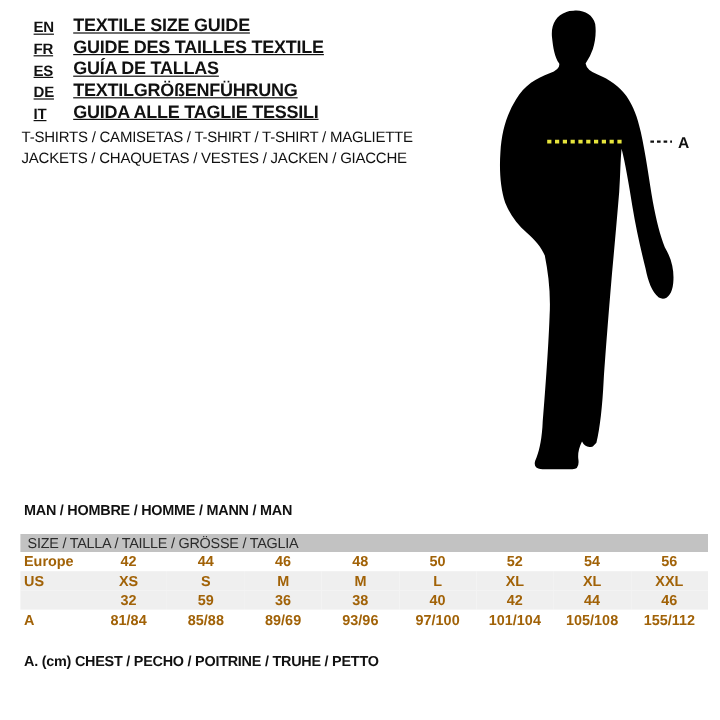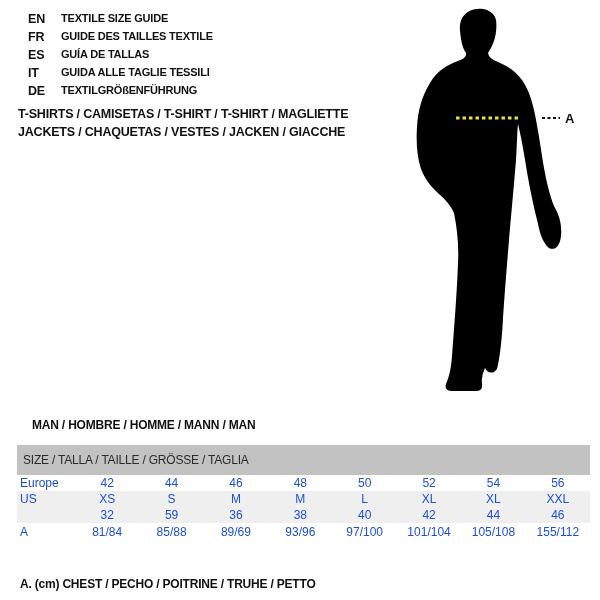--- a/index.html
+++ b/index.html
@@ -2,69 +2,69 @@
 <html><head>
 <meta charset="utf-8">
 <style>
   html,body{margin:0;padding:0;background:#fff;}
   .canvas{
     position:relative;width:600px;height:600px;background:#ffffff;
     font-family:"Liberation Sans",sans-serif;color:#111;overflow:hidden;
   }
   
   .lang-list{position:absolute;left:28px;top:12px;}
-  .lang-row{display:flex;height:18px;align-items:flex-start;}
+  .lang-row{display:flex;height:18px;align-items:flex-end;text-decoration:underline;}
   .lang-code{width:33px;font-weight:bold;font-size:12.5px;letter-spacing:-0.2px;}
-  .lang-label{font-weight:bold;font-size:11px;letter-spacing:-0.2px;white-space:nowrap;}
+  .lang-label{font-weight:bold;font-size:15px;letter-spacing:-0.2px;white-space:nowrap;}
   
   .cat-block{position:absolute;left:18px;top:105px;}
-  .cat-line{font-weight:bold;font-size:12.5px;line-height:18px;letter-spacing:-0.2px;white-space:nowrap;}
+  .cat-line{font-weight:normal;font-size:12.5px;line-height:18px;letter-spacing:-0.2px;white-space:nowrap;}
   
   .figure-wrap{position:absolute;left:390px;top:0;width:210px;height:400px;}
   .figure-wrap svg{display:block;}
   
-  .section-title{position:absolute;left:32px;top:418px;font-weight:bold;font-size:12px;letter-spacing:-0.2px;}
+  .section-title{position:absolute;left:20px;top:418px;font-weight:bold;font-size:12px;letter-spacing:-0.2px;}
   
   .size-table{position:absolute;left:17px;top:445px;width:573px;border-collapse:collapse;table-layout:fixed;font-size:12px;}
   .size-table th.tbl-header{
     background:#c2c2c2;text-align:left;font-weight:normal;color:#2b2b2b;
-    height:30px;padding:0 0 0 6px;font-size:12px;letter-spacing:-0.2px;
+    height:15px;padding:0 0 0 6px;font-size:12px;letter-spacing:-0.2px;
   }
-  .size-table td{text-align:center;height:16px;padding:0;font-weight:normal;color:#1d4ed8;}
+  .size-table td{text-align:center;height:16px;padding:0;font-weight:bold;color:#a16207;}
   .size-table td.row-label{text-align:left;padding-left:3px;}
   .size-table tr.band{background:#efefef;}
   .size-table tr.last-row td{height:18px;}
   
-  .footnote{position:absolute;left:20px;top:577px;font-weight:bold;font-size:12px;letter-spacing:-0.2px;}
+  .footnote{position:absolute;left:20px;top:544px;font-weight:bold;font-size:12px;letter-spacing:-0.2px;}
 </style>
 </head>
 <body>
 
 <div class="canvas">
 
   <div class="lang-list">
     <div class="lang-row">
       <span class="lang-code">EN</span>
       <span class="lang-label">TEXTILE SIZE GUIDE</span>
     </div>
     <div class="lang-row">
       <span class="lang-code">FR</span>
       <span class="lang-label">GUIDE DES TAILLES TEXTILE</span>
     </div>
     <div class="lang-row">
       <span class="lang-code">ES</span>
       <span class="lang-label">GUÍA DE TALLAS</span>
     </div>
     <div class="lang-row">
+      <span class="lang-code">DE</span>
+      <span class="lang-label">TEXTILGRÖßENFÜHRUNG</span>
+    </div>
+    <div class="lang-row">
       <span class="lang-code">IT</span>
       <span class="lang-label">GUIDA ALLE TAGLIE TESSILI</span>
-    </div>
-    <div class="lang-row">
-      <span class="lang-code">DE</span>
-      <span class="lang-label">TEXTILGRÖßENFÜHRUNG</span>
     </div>
   </div>
 
   <div class="cat-block">
     <div class="cat-line">T-SHIRTS / CAMISETAS / T-SHIRT / T-SHIRT / MAGLIETTE</div>
     <div class="cat-line">JACKETS / CHAQUETAS / VESTES / JACKEN / GIACCHE</div>
   </div>
 
   <div class="figure-wrap">
     <svg width="210" height="400" viewBox="0 0 210 400" xmlns="http://www.w3.org/2000/svg">

